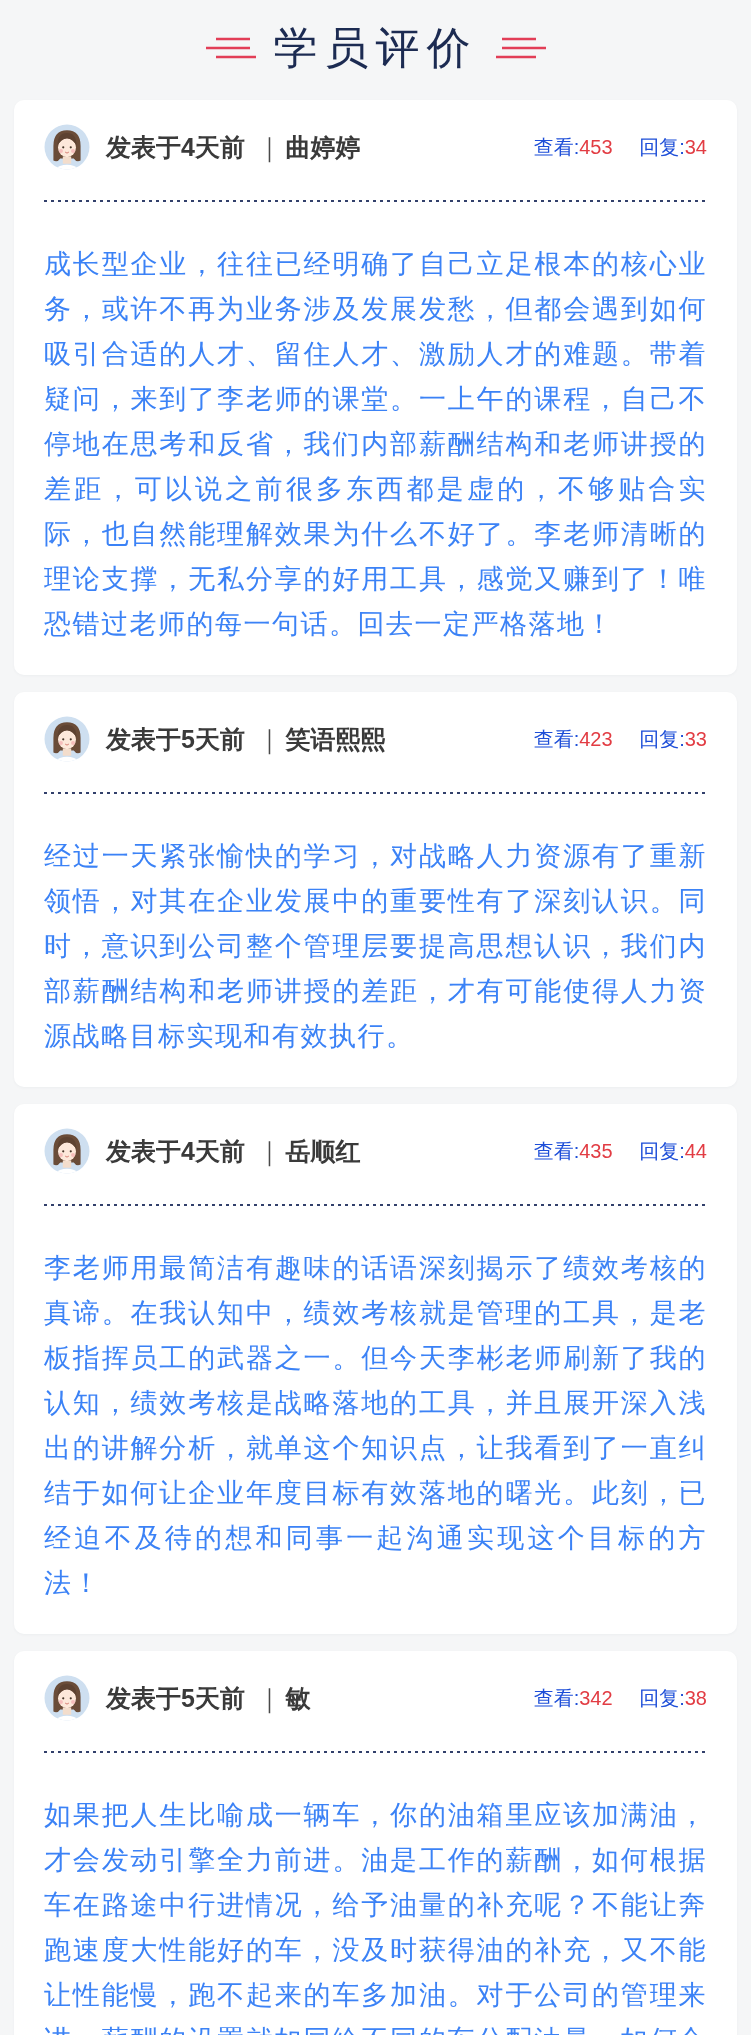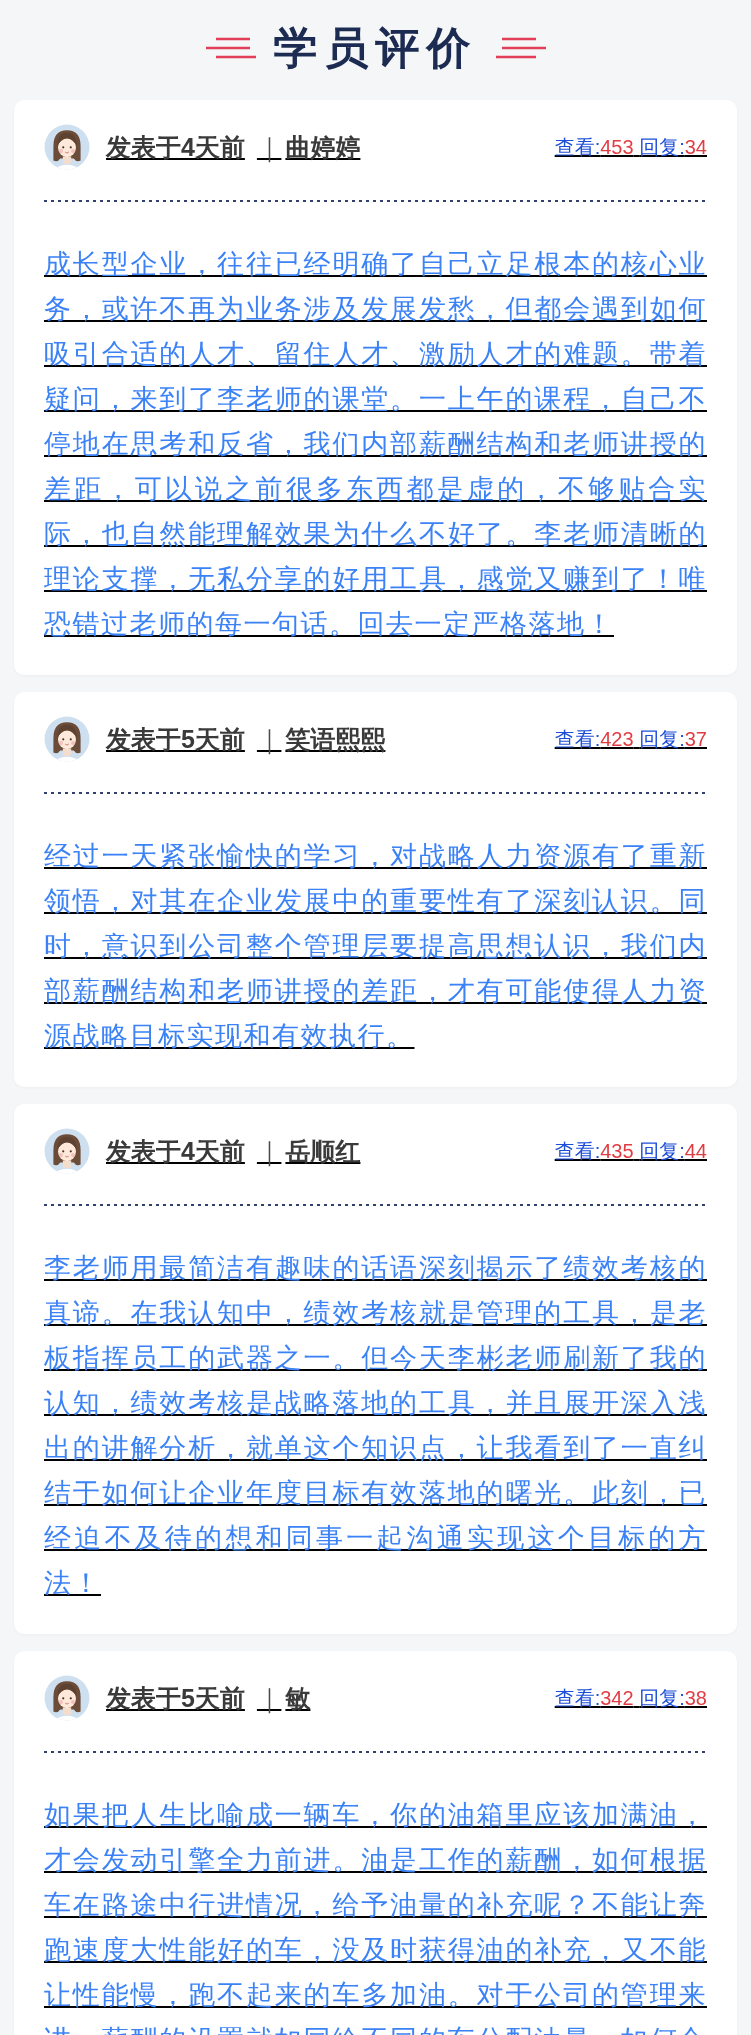--- a/index.html
+++ b/index.html
@@ -10,48 +10,47 @@
     font-family: "Liberation Sans", "DejaVu Sans", sans-serif;
   }
   
   .page-header {
     display: flex; align-items: center; justify-content: center;
     gap: 18px;
     padding: 20px 0 24px;
   }
   .page-title {
     font-size: 44px;
-    font-weight: 700;
+    font-weight: 400;
     color: #1c2b52;
     letter-spacing: 7px;
     line-height: 56px;
   }
   .deco { flex: none; display: block; }
   .deco.right { transform: scaleX(-1); }
   
   .card {
     background: #ffffff;
     border-radius: 10px;
     margin: 0 14px 17px;
     padding: 24px 30px 28px;
     box-shadow: 0 1px 3px rgba(30,40,80,0.04);
-    text-decoration: underline;
   }
   .card-head { display: flex; align-items: center; }
   .avatar { width: 46px; height: 46px; flex: none; margin-right: 16px; }
   .who {
     display: flex; align-items: center;
     font-size: 25px; font-weight: 700; color: #3a3a3a;
     white-space: nowrap;
   }
   .name-divider { margin: 0 4px 0 12px; font-weight: 400; color: #4a4a4a; }
   .meta { margin-left: auto; font-size: 20px; white-space: nowrap; }
   .meta .mlabel { color: #1d4ed8; }
   .meta .mnum { color: #e23c43; margin-top: 12px; }
-  .meta .gap { margin-left: 0; }
+  .meta .gap { margin-left: 21px; }
   .dashed {
     height: 2px;
     margin-top: 30px;
     background: repeating-linear-gradient(90deg, #32406b 0 3px, transparent 3px 7px);
   }
   .content {
     margin: 40px 0 0;
     font-size: 27px;
     line-height: 45px;
     letter-spacing: 1.5px;
@@ -132,21 +131,21 @@
           <path d="M20.6 27 Q22 28.4 23.4 27" stroke="#d98b80" stroke-width="1" fill="none" stroke-linecap="round"></path>
         </g>
       </svg>
       <div class="who">
         <span class="posted">发表于5天前</span>
         <span class="name-divider">｜</span>
         <span class="uname">笑语熙熙</span>
       </div>
       <div class="meta">
         <span class="mlabel">查看:</span><span class="mnum">423</span>
-        <span class="mlabel gap">回复:</span><span class="mnum">37</span>
+        <span class="mlabel gap">回复:</span><span class="mnum">33</span>
       </div>
     </div>
     <div class="dashed"></div>
     <p class="content">经过一天紧张愉快的学习，对战略人力资源有了重新领悟，对其在企业发展中的重要性有了深刻认识。同时，意识到公司整个管理层要提高思想认识，我们内部薪酬结构和老师讲授的差距，才有可能使得人力资源战略目标实现和有效执行。</p>
   </section>
 
   <section class="card">
     <div class="card-head">
       <svg class="avatar" viewBox="0 0 44 44">
         <circle cx="22" cy="22" r="21.5" fill="#cedff0"></circle>

